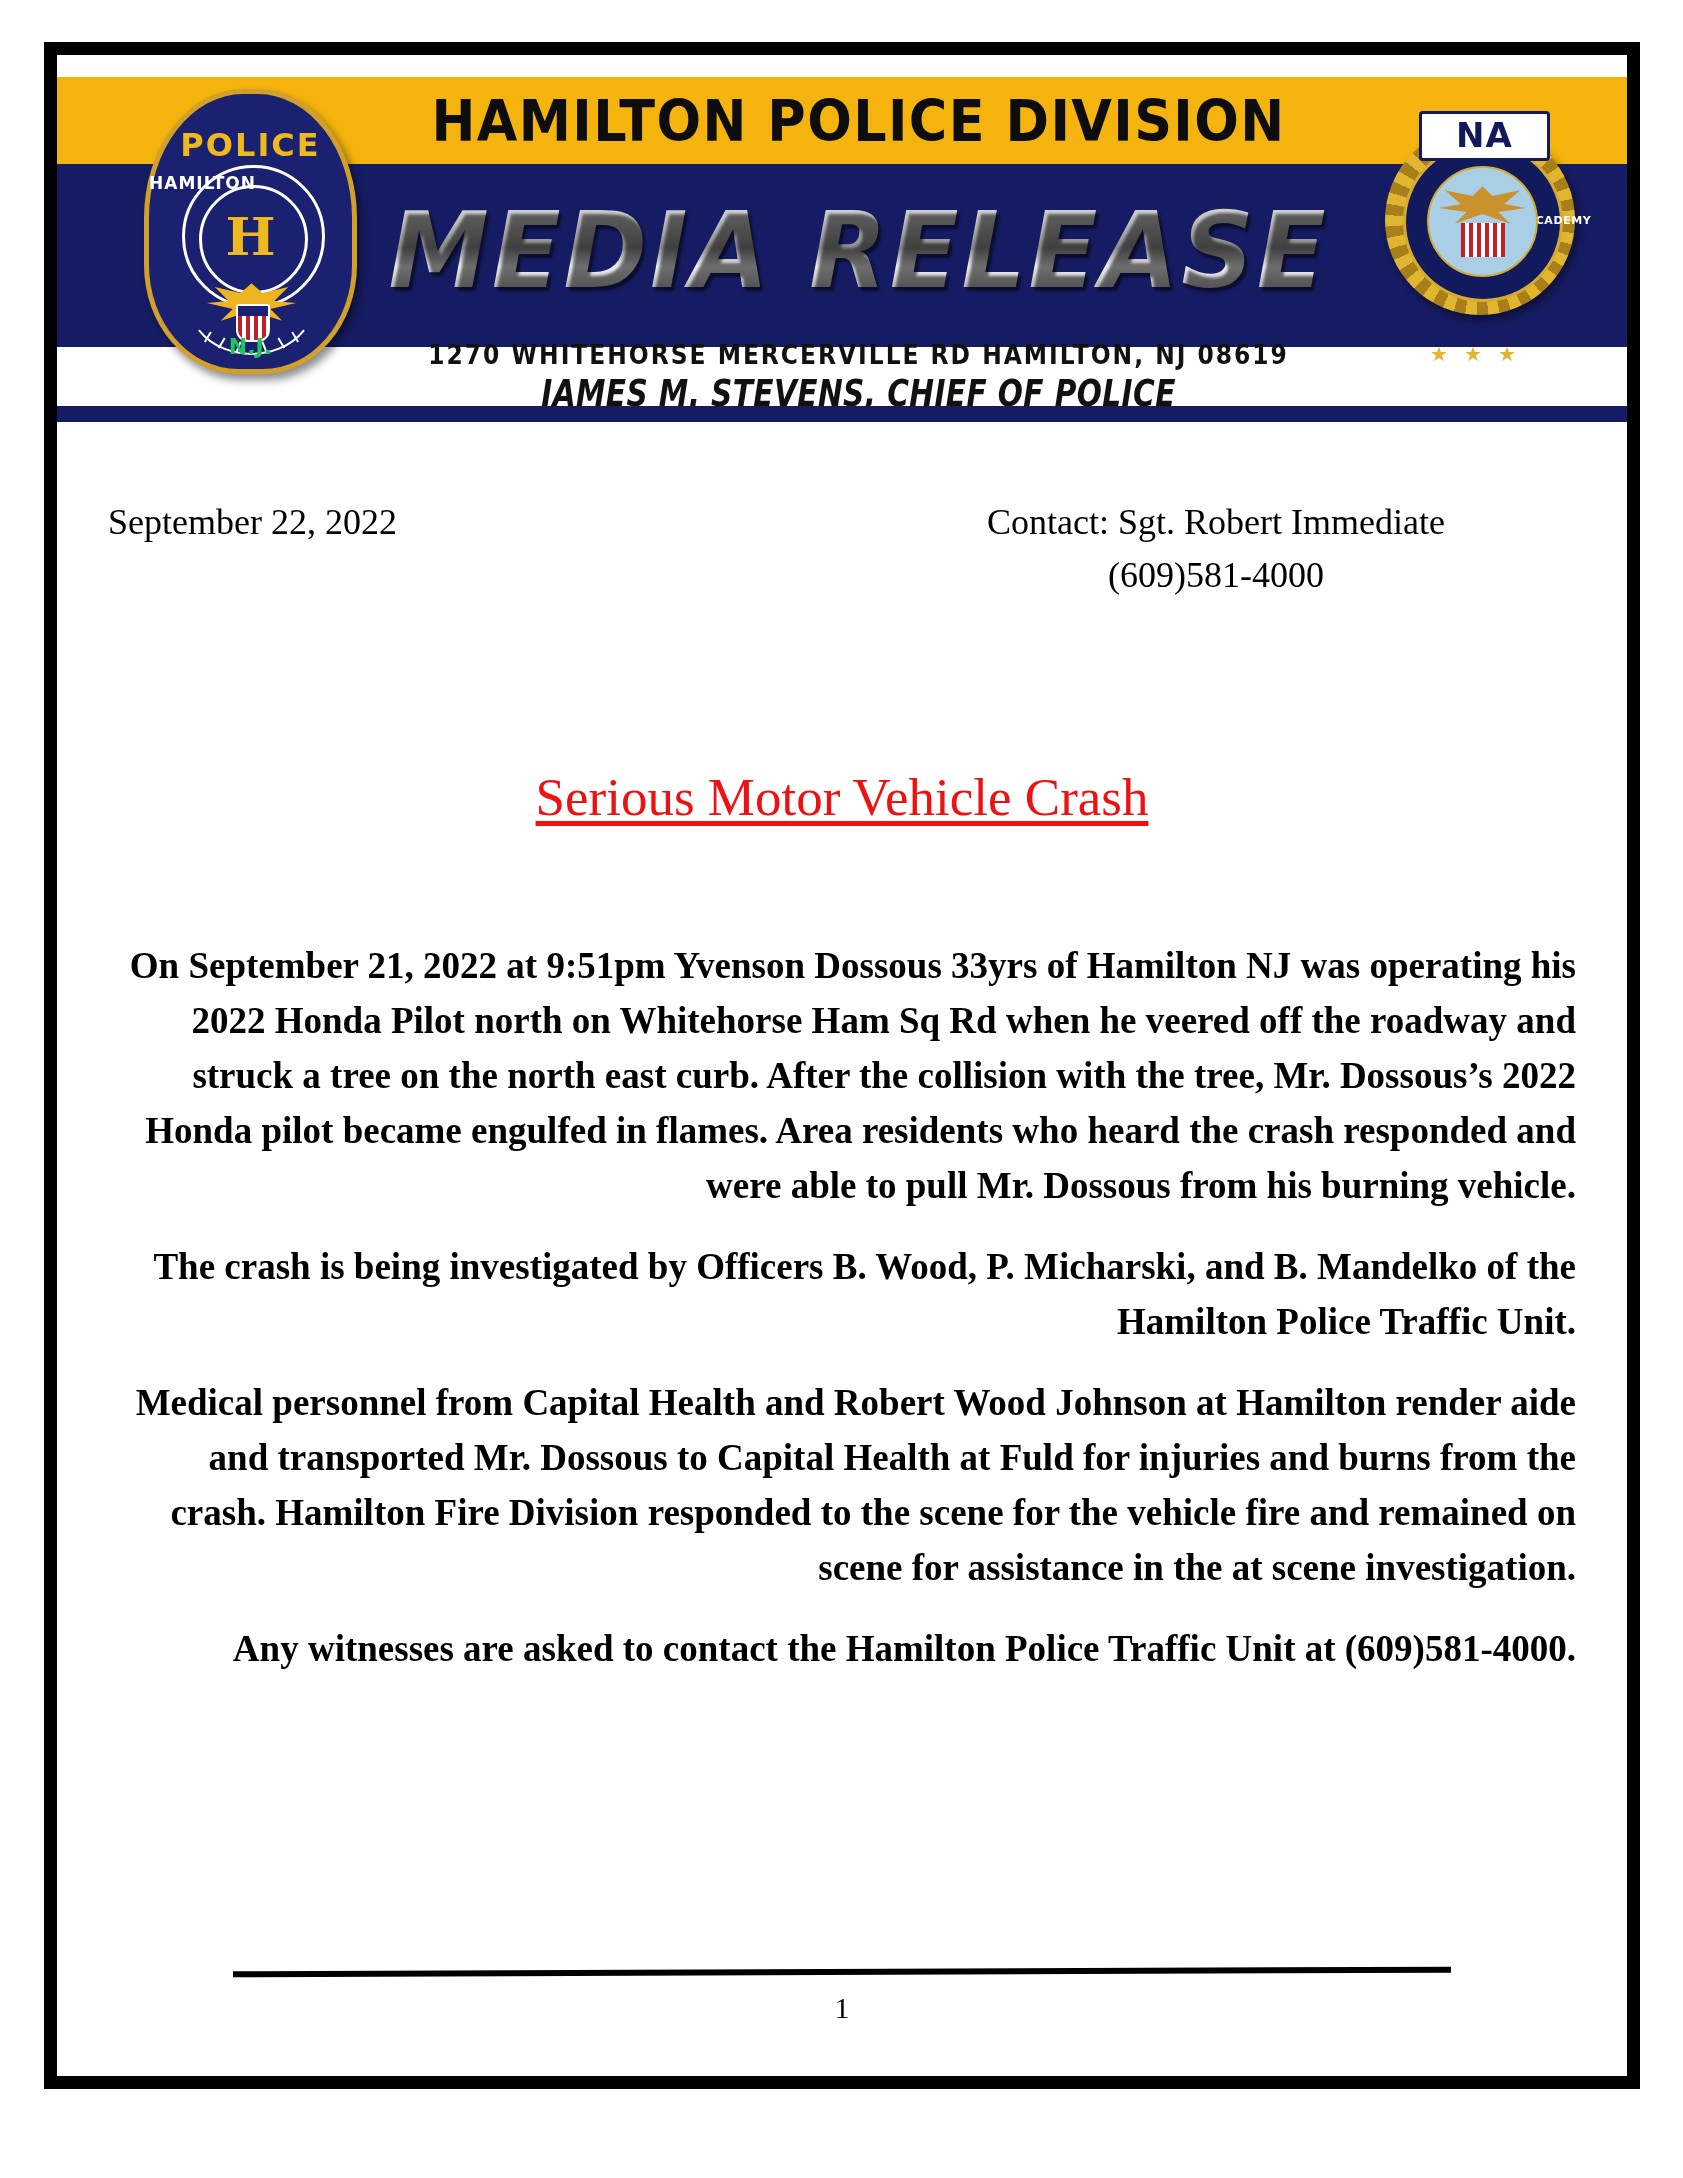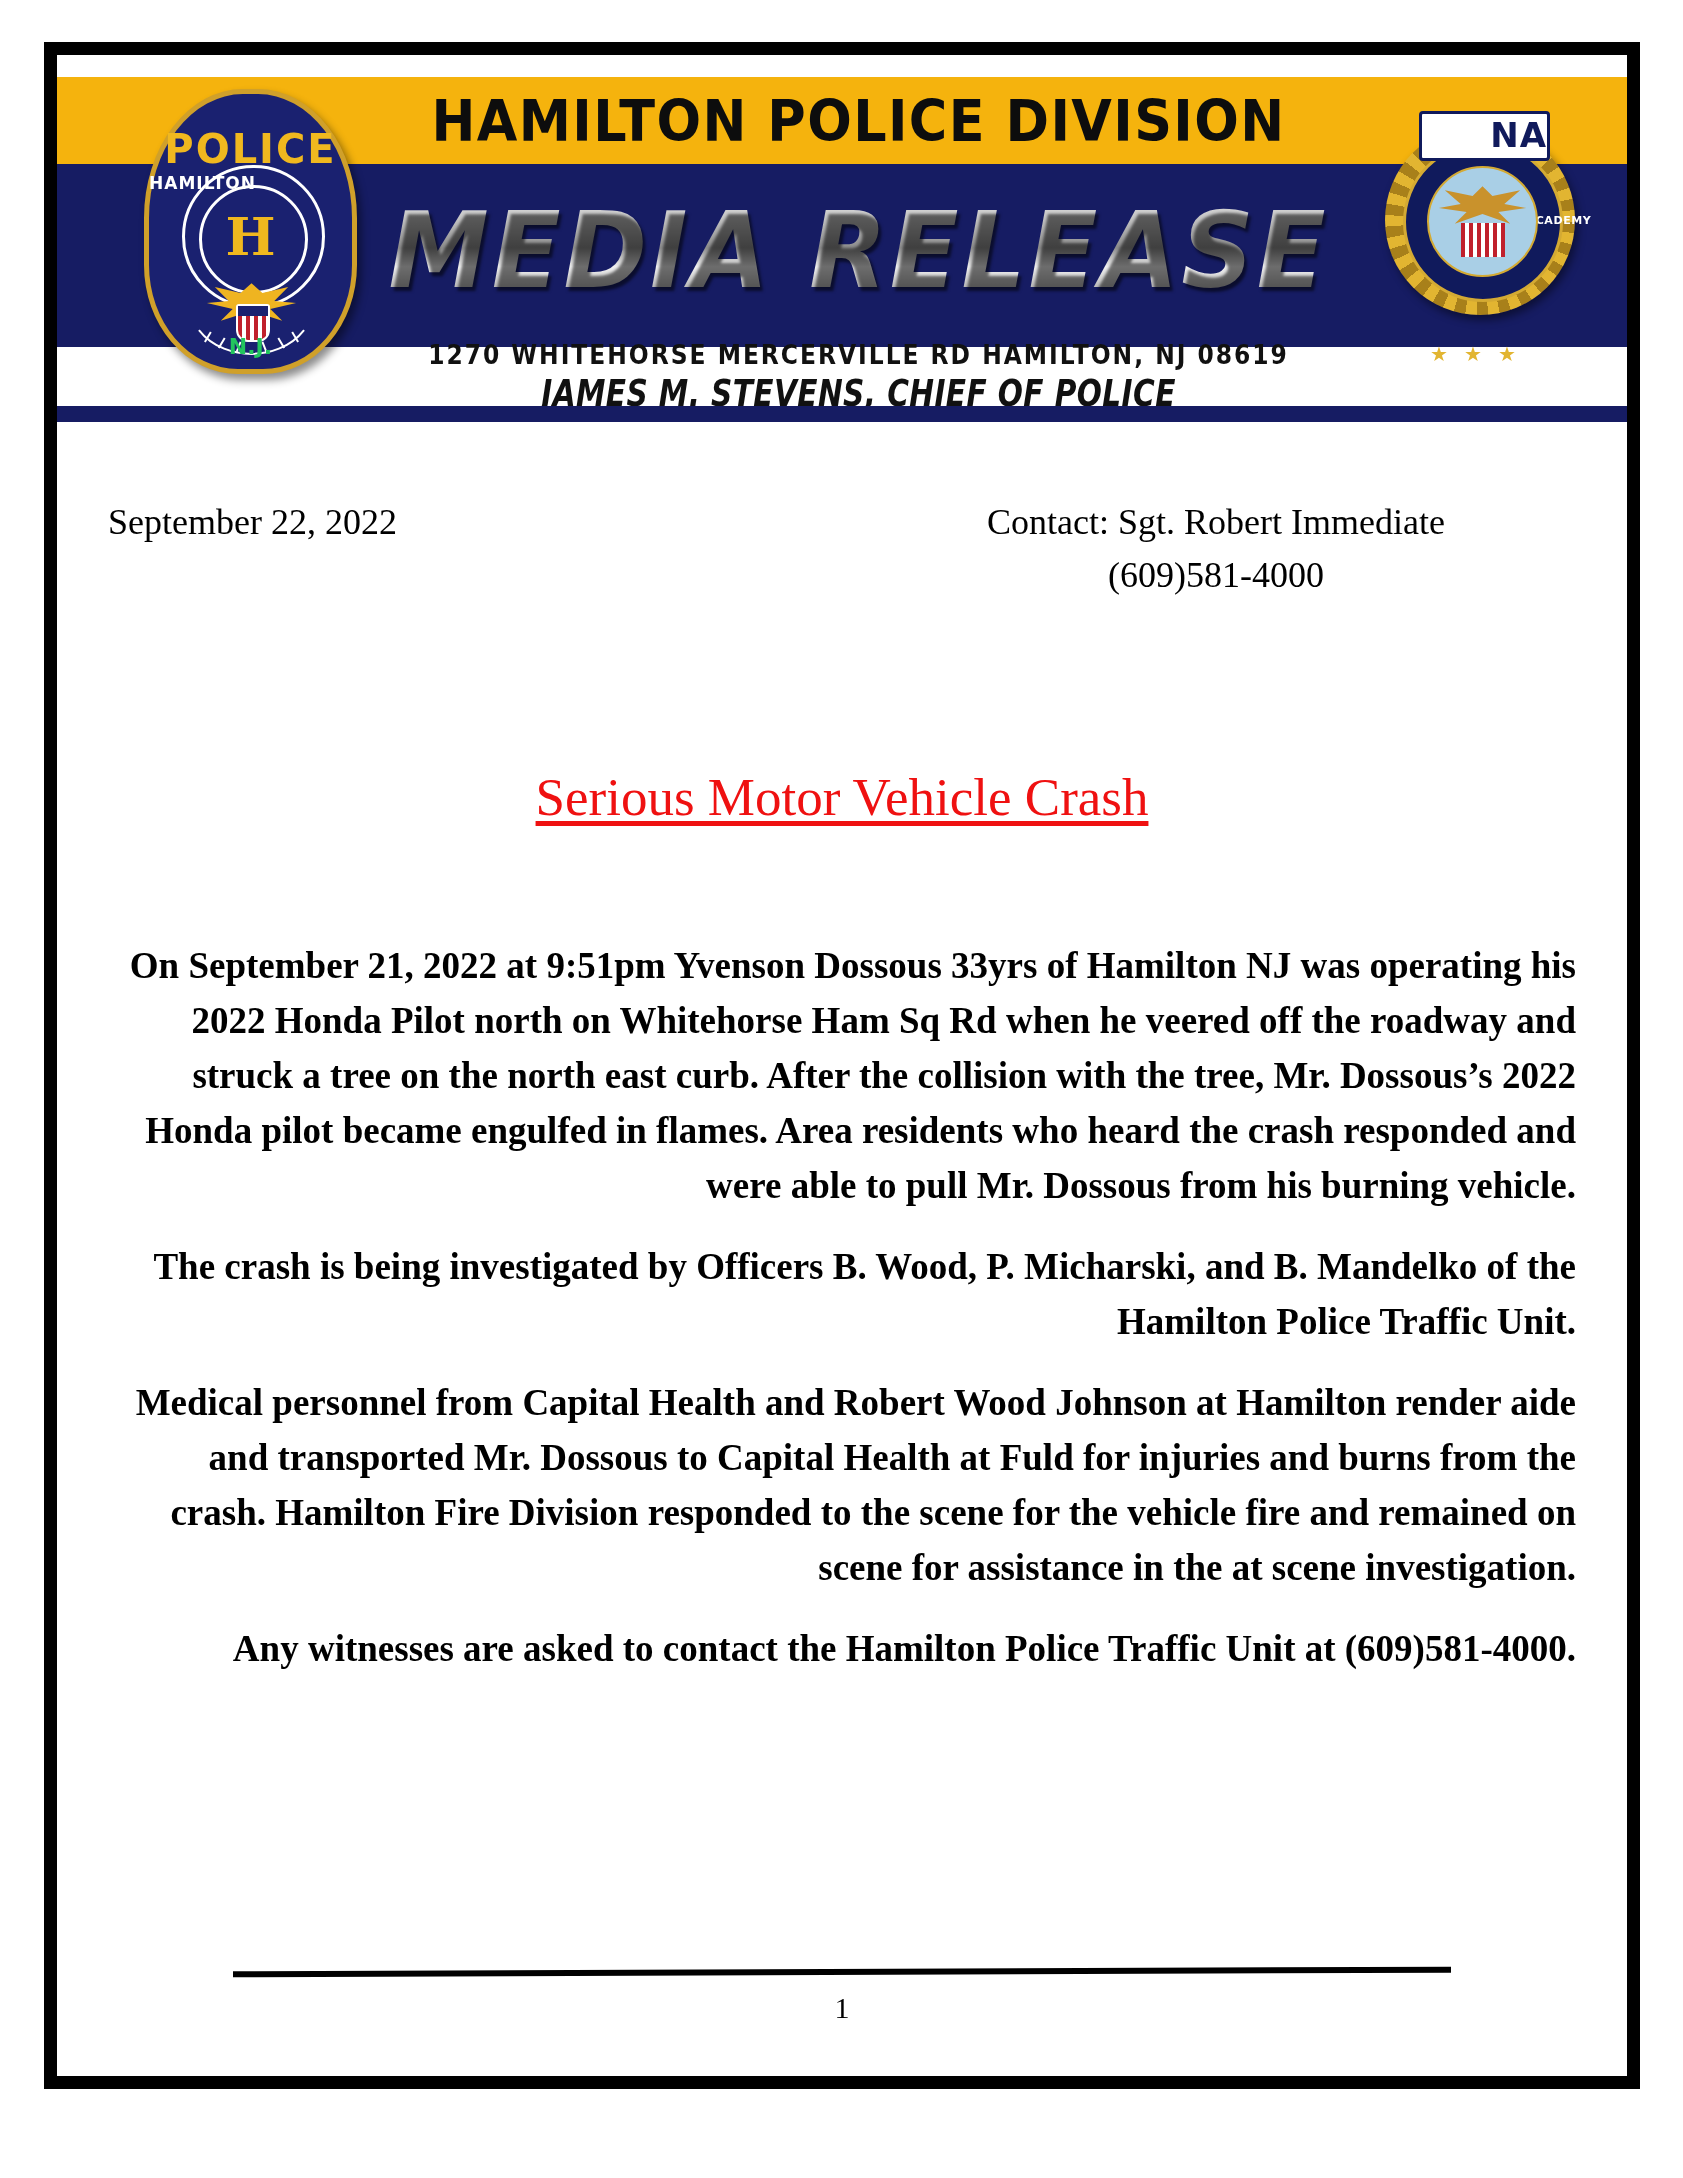--- a/index.html
+++ b/index.html
@@ -150,21 +150,21 @@
     border: 5px solid #d0a02a;
     border-radius: 99px 99px 94px 94px / 129px 129px 109px 109px;
     box-shadow: 4px 6px 9px rgba(0,0,0,0.45);
   }
   .shield-police-word {
     position: absolute;
     left: 0; top: 32px; width: 203px;
     text-align: center;
     font-family: "DejaVu Sans", sans-serif;
     font-weight: bold;
-    font-size: 40px;
+    font-size: 32px;
     letter-spacing: 2px;
     color: #f0b81f;
   }
   .shield-ring {
     position: absolute;
     left: 33px; top: 71px;
     width: 137px; height: 137px;
     border: 3px solid #ffffff;
     border-radius: 50%;
   }
@@ -285,21 +285,21 @@
     width: 44px; height: 34px;
     background: repeating-linear-gradient(90deg,#c0202c 0 4px,#ffffff 4px 8px);
   }
   .na-ribbon {
     position: absolute;
     left: 42px; top: 26px;
     width: 125px; height: 44px;
     background: #ffffff;
     border: 3px solid #101a5c;
     border-radius: 4px;
-    text-align: right;
+    text-align: center;
     font-family: "DejaVu Sans", sans-serif;
     font-weight: bold;
     font-size: 34px;
     line-height: 42px;
     color: #101a5c;
     letter-spacing: 1px;
   }
   .na-caption {
     position: absolute;
     left: 0; top: 69px;

